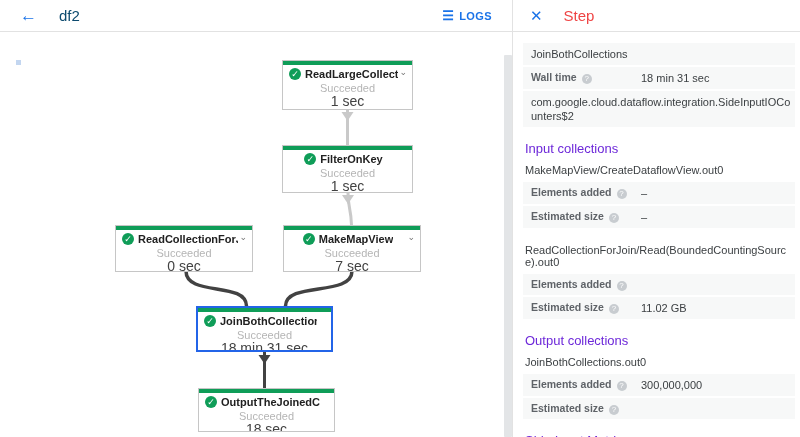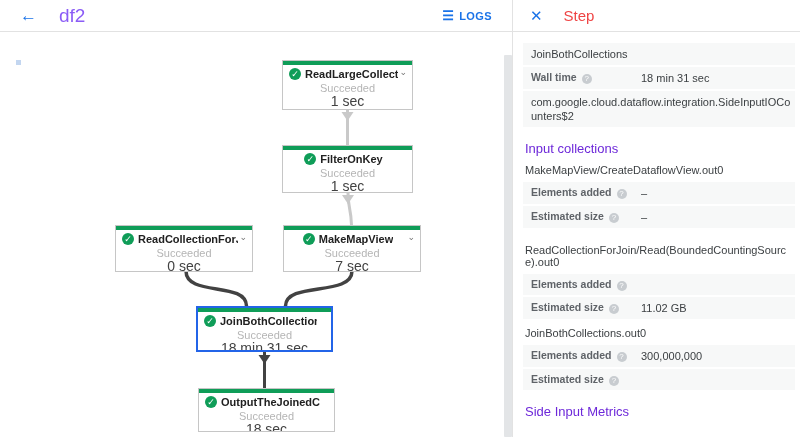--- a/index.html
+++ b/index.html
@@ -5,21 +5,21 @@
   * { margin:0; padding:0; box-sizing:border-box; }
   html,body { width:800px; height:437px; overflow:hidden; background:#fff;
               font-family:"Liberation Sans", sans-serif; }
   .app { position:relative; width:800px; height:437px; display:flex; }
 
   
   .graph-pane { position:relative; width:512px; height:437px; background:#fff; }
   .graph-header { position:absolute; top:0; left:0; width:512px; height:32px;
     border-bottom:1px solid #e2e2e2; display:flex; align-items:center; background:#fff; z-index:5; }
   .back-btn { color:#1a73e8; font-size:17px; margin-left:20px; cursor:pointer; }
-  .job-title { font-size:19px; color:#8b5cf6; margin-left:22px; }
+  .job-title { font-size:15px; color:#0c4a6e; margin-left:22px; }
   .logs-btn { margin-left:auto; margin-right:20px; display:flex; align-items:center;
     color:#1a73e8; font-weight:bold; font-size:11px; letter-spacing:.4px; cursor:pointer; }
   .logs-icon { font-size:13px; margin-right:5px; }
 
   .mini-dot { position:absolute; left:16px; top:60px; width:5px; height:5px; background:#c3d6f0; }
 
   .graph-scrollbar { position:absolute; right:0; top:55px; width:8px; height:382px;
     background:#e3e5e7; border-radius:1px; z-index:6; }
 
   svg.edges { position:absolute; left:0; top:0; width:512px; height:437px; pointer-events:none; }
@@ -203,20 +203,21 @@
           <span>Elements added</span><span class="help-icon">?</span>
         </span>
       </div>
       <div class="kv-row">
         <span class="kv-label">
           <span>Estimated size</span><span class="help-icon">?</span>
         </span>
         <span class="kv-value">11.02 GB</span>
       </div>
 
+      <div class="section-heading">Output collections</div>
       <div class="group-name">JoinBothCollections.out0</div>
       <div class="kv-row">
         <span class="kv-label">
           <span>Elements added</span><span class="help-icon">?</span>
         </span>
         <span class="kv-value">300,000,000</span>
       </div>
       <div class="kv-row">
         <span class="kv-label">
           <span>Estimated size</span><span class="help-icon">?</span>

